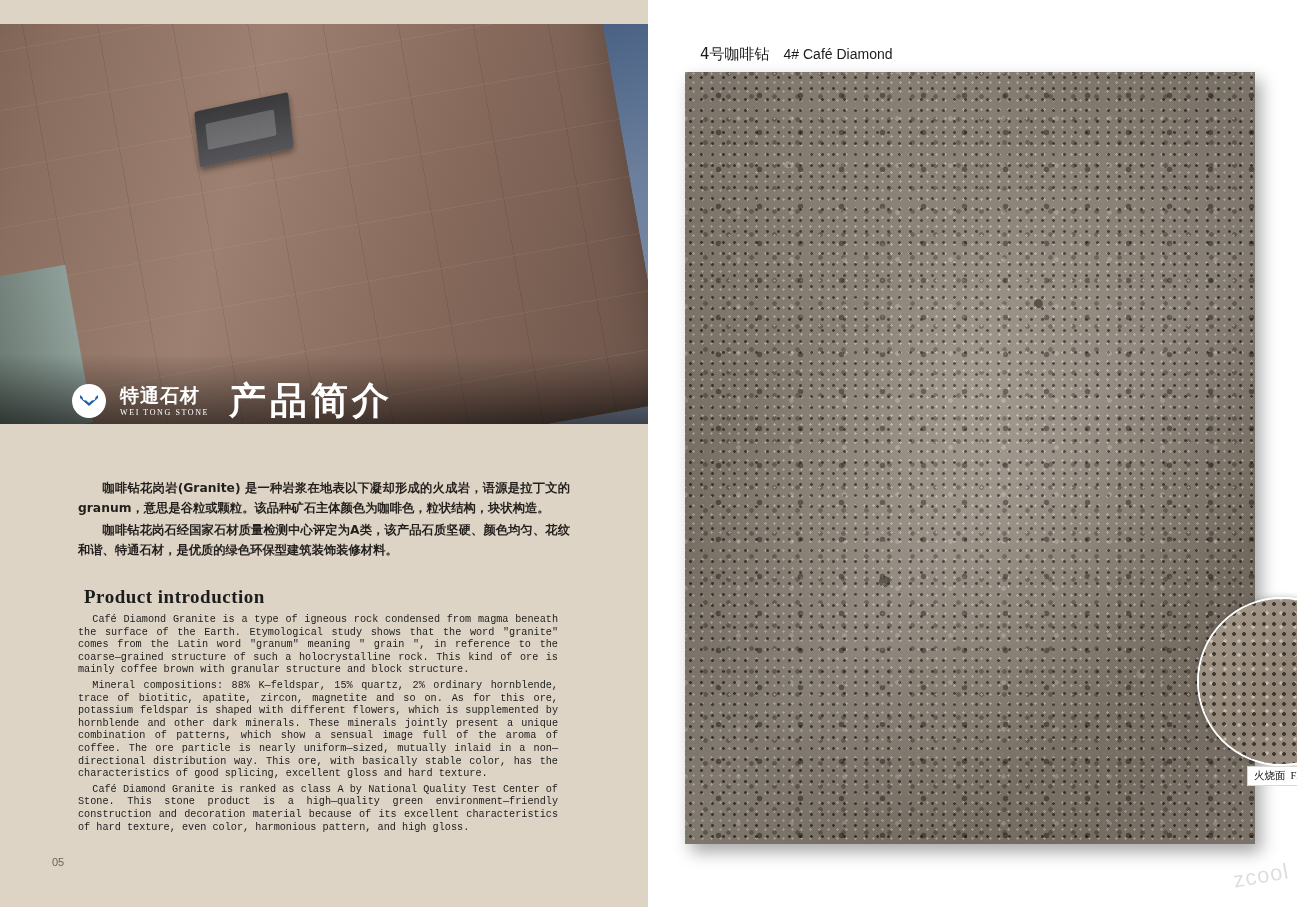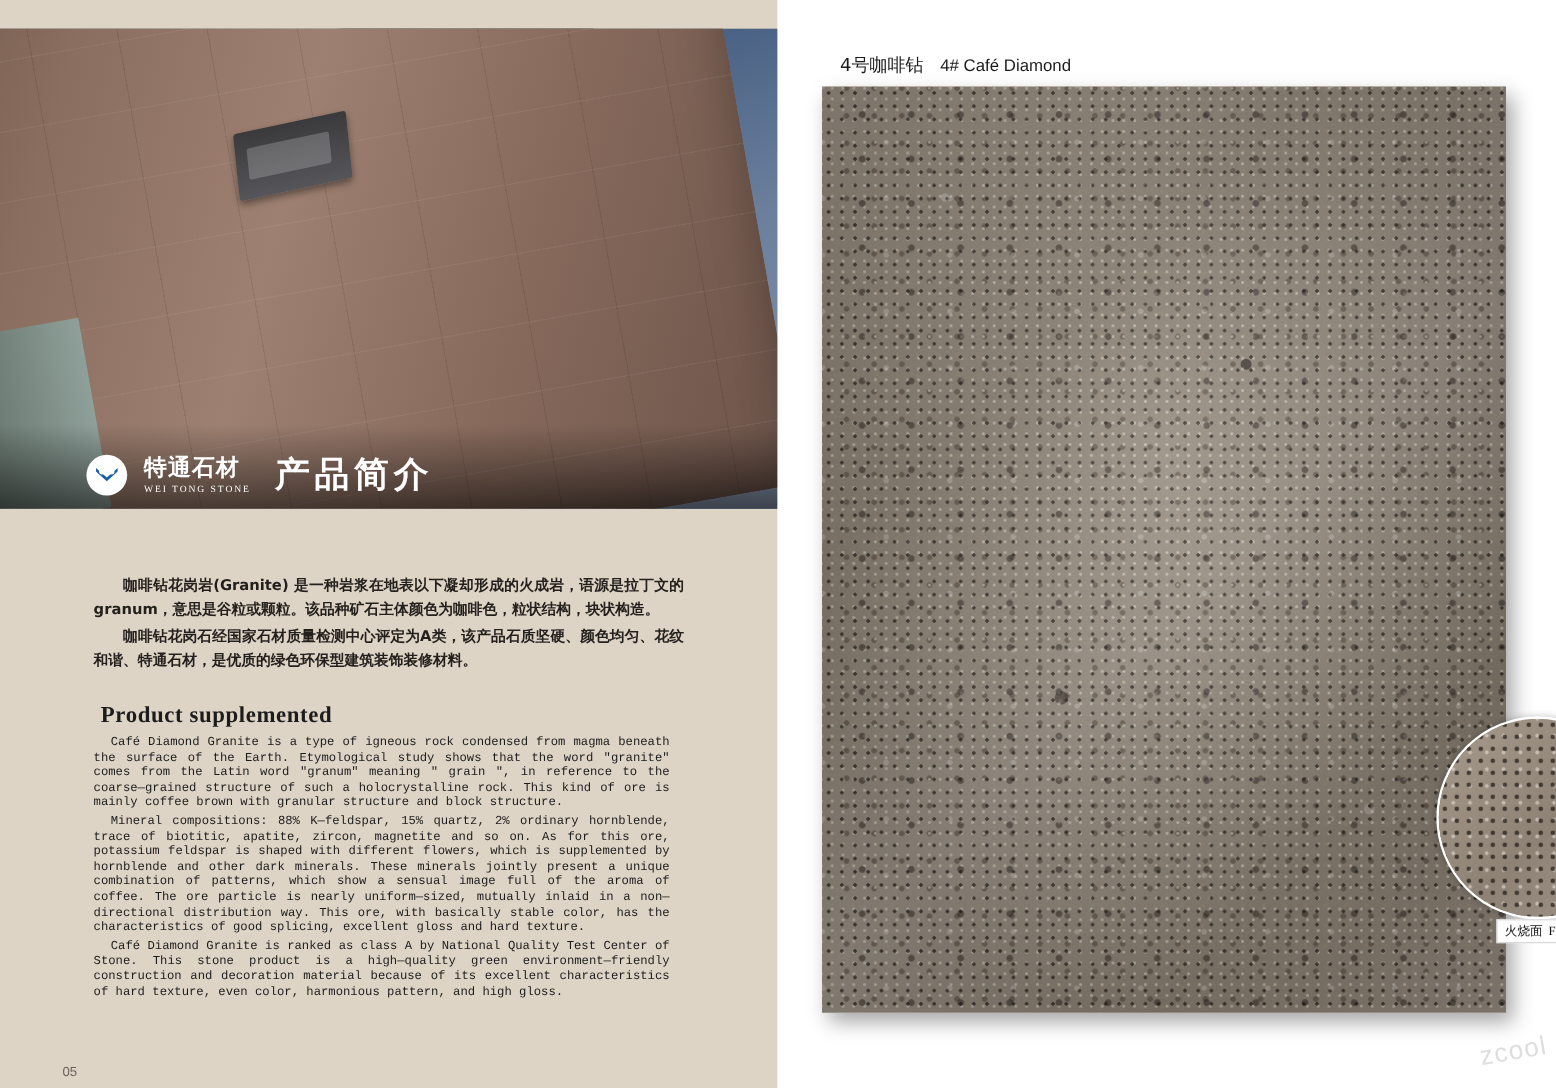--- a/index.html
+++ b/index.html
@@ -91,21 +91,21 @@
   .logo-zh{
     color:#ffffff;font-size:19px;letter-spacing:1px;font-weight:bold;
     font-family:"DejaVu Sans", sans-serif;line-height:1;
   }
   .logo-en{
     color:#ffffff;font-size:8px;letter-spacing:1.6px;margin-top:3px;
     font-family:Liberation Serif, serif;
   }
   .logo-text{display:flex;flex-direction:column;justify-content:center;}
   .headline{
-    color:#ffffff;font-size:29px;letter-spacing:4px;font-weight:bold;
+    color:#ffffff;font-size:37px;letter-spacing:4px;font-weight:bold;
     font-family:"DejaVu Sans", sans-serif;margin-left:6px;
   }
 
   
   .body-wrap{
     position:absolute;left:78px;top:478px;width:492px;
   }
   .zh-p{
     font-family:"DejaVu Sans", sans-serif;
     font-size:12.3px;line-height:20px;color:#231f1c;
@@ -115,21 +115,21 @@
     font-family:"Liberation Serif", serif;
     font-size:19px;color:#1c1c1c;margin:26px 0 6px 6px;letter-spacing:.5px;
   }
   .en-p{
     font-family:Liberation Mono, monospace;
     font-size:10.2px;line-height:12.6px;color:#1c1c1c;
     text-align:justify;text-indent:1.4em;margin:0 12px 3px 0;
   }
   .page-num{
     position:absolute;left:52px;top:856px;
-    font-family:"Liberation Sans", sans-serif;font-size:11px;color:#6b625a;margin-top:32px;
+    font-family:"Liberation Sans", sans-serif;font-size:11px;color:#6b625a;
   }
 
   
   .right{
     position:absolute;left:648px;top:0;width:649px;height:907px;background:#ffffff;
   }
   .slab-title{
     position:absolute;left:52px;top:45px;
     font-family:"DejaVu Sans", sans-serif;font-size:15px;color:#1b1b1b;
     white-space:nowrap;
@@ -248,21 +248,21 @@
           <div class="logo-en">WEI TONG STONE</div>
         </div>
         <div class="headline">产品简介</div>
       </div>
     </div>
 
     <div class="body-wrap">
       <p class="zh-p">咖啡钻花岗岩(Granite) 是一种岩浆在地表以下凝却形成的火成岩，语源是拉丁文的 granum，意思是谷粒或颗粒。该品种矿石主体颜色为咖啡色，粒状结构，块状构造。</p>
       <p class="zh-p">咖啡钻花岗石经国家石材质量检测中心评定为A类，该产品石质坚硬、颜色均匀、花纹和谐、特通石材，是优质的绿色环保型建筑装饰装修材料。</p>
 
-      <h2 class="en-title">Product supplemented</h2>
+      <h2 class="en-title">Product introduction</h2>
       <p class="en-p">Café Diamond Granite is a type of igneous rock condensed from magma beneath the surface of the Earth. Etymological study shows that the word "granite" comes from the Latin word "granum" meaning " grain ", in reference to the coarse—grained structure of such a holocrystalline rock. This kind of ore is mainly coffee brown with granular structure and block structure.</p>
       <p class="en-p">Mineral compositions: 88% K—feldspar, 15% quartz, 2% ordinary hornblende, trace of biotitic, apatite, zircon, magnetite and so on. As for this ore, potassium feldspar is shaped with different flowers, which is supplemented by hornblende and other dark minerals. These minerals jointly present a unique combination of patterns, which show a sensual image full of the aroma of coffee. The ore particle is nearly uniform—sized, mutually inlaid in a non—directional distribution way. This ore, with basically stable color, has the characteristics of good splicing, excellent gloss and hard texture.</p>
       <p class="en-p">Café Diamond Granite is ranked as class A by National Quality Test Center of Stone. This stone product is a high—quality green environment—friendly construction and decoration material because of its excellent characteristics of hard texture, even color, harmonious pattern, and high gloss.</p>
     </div>
 
     <div class="page-num">05</div>
   </div>
 
   <div class="right">
     <div class="slab-title">

